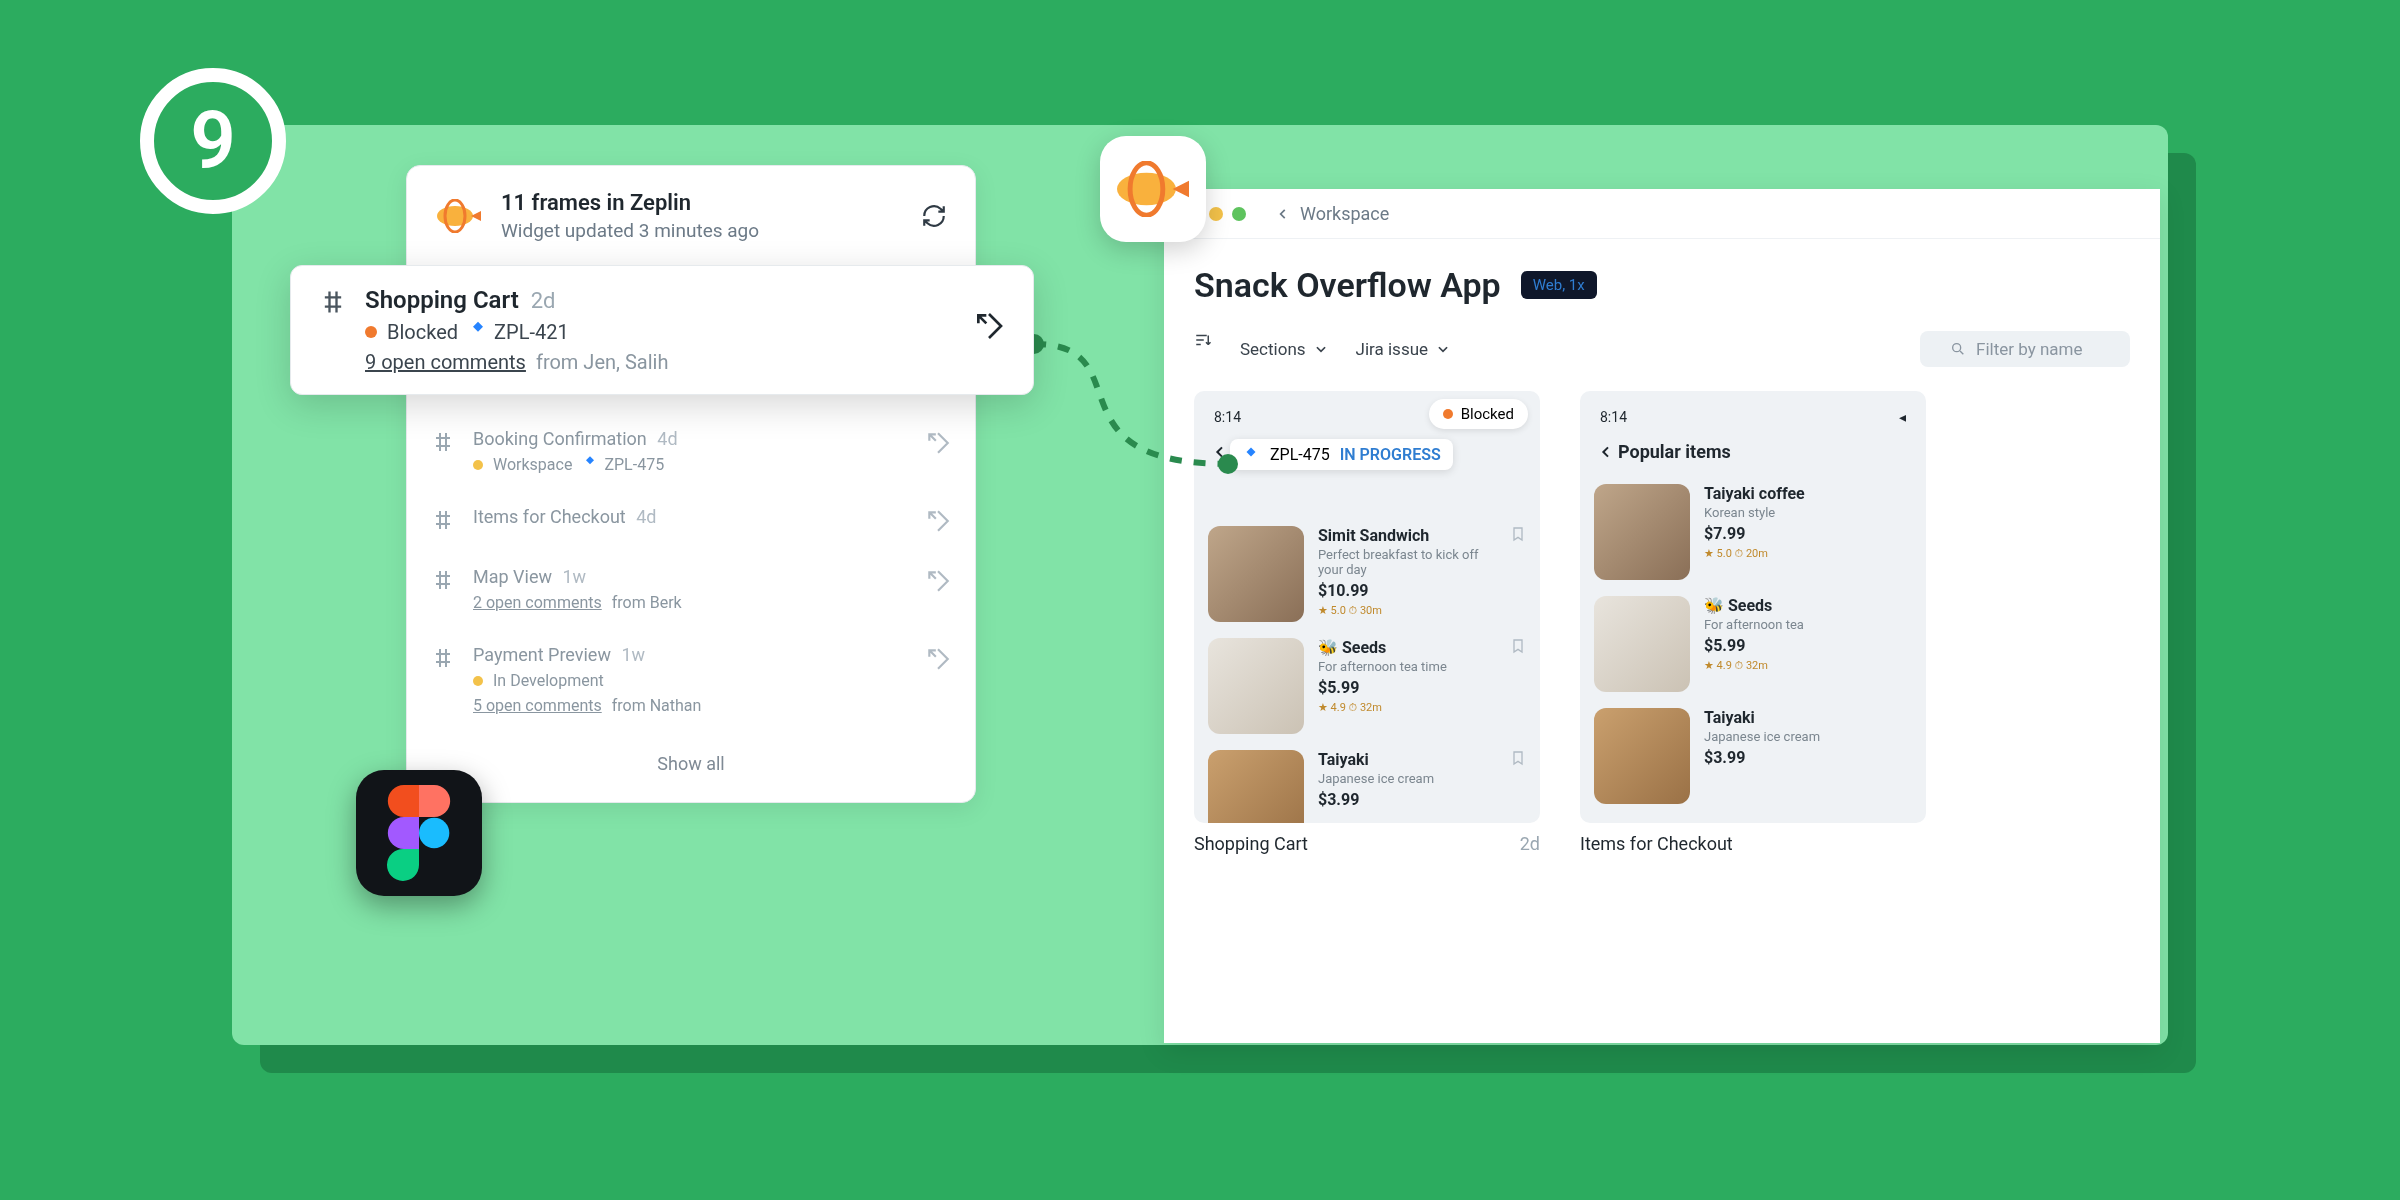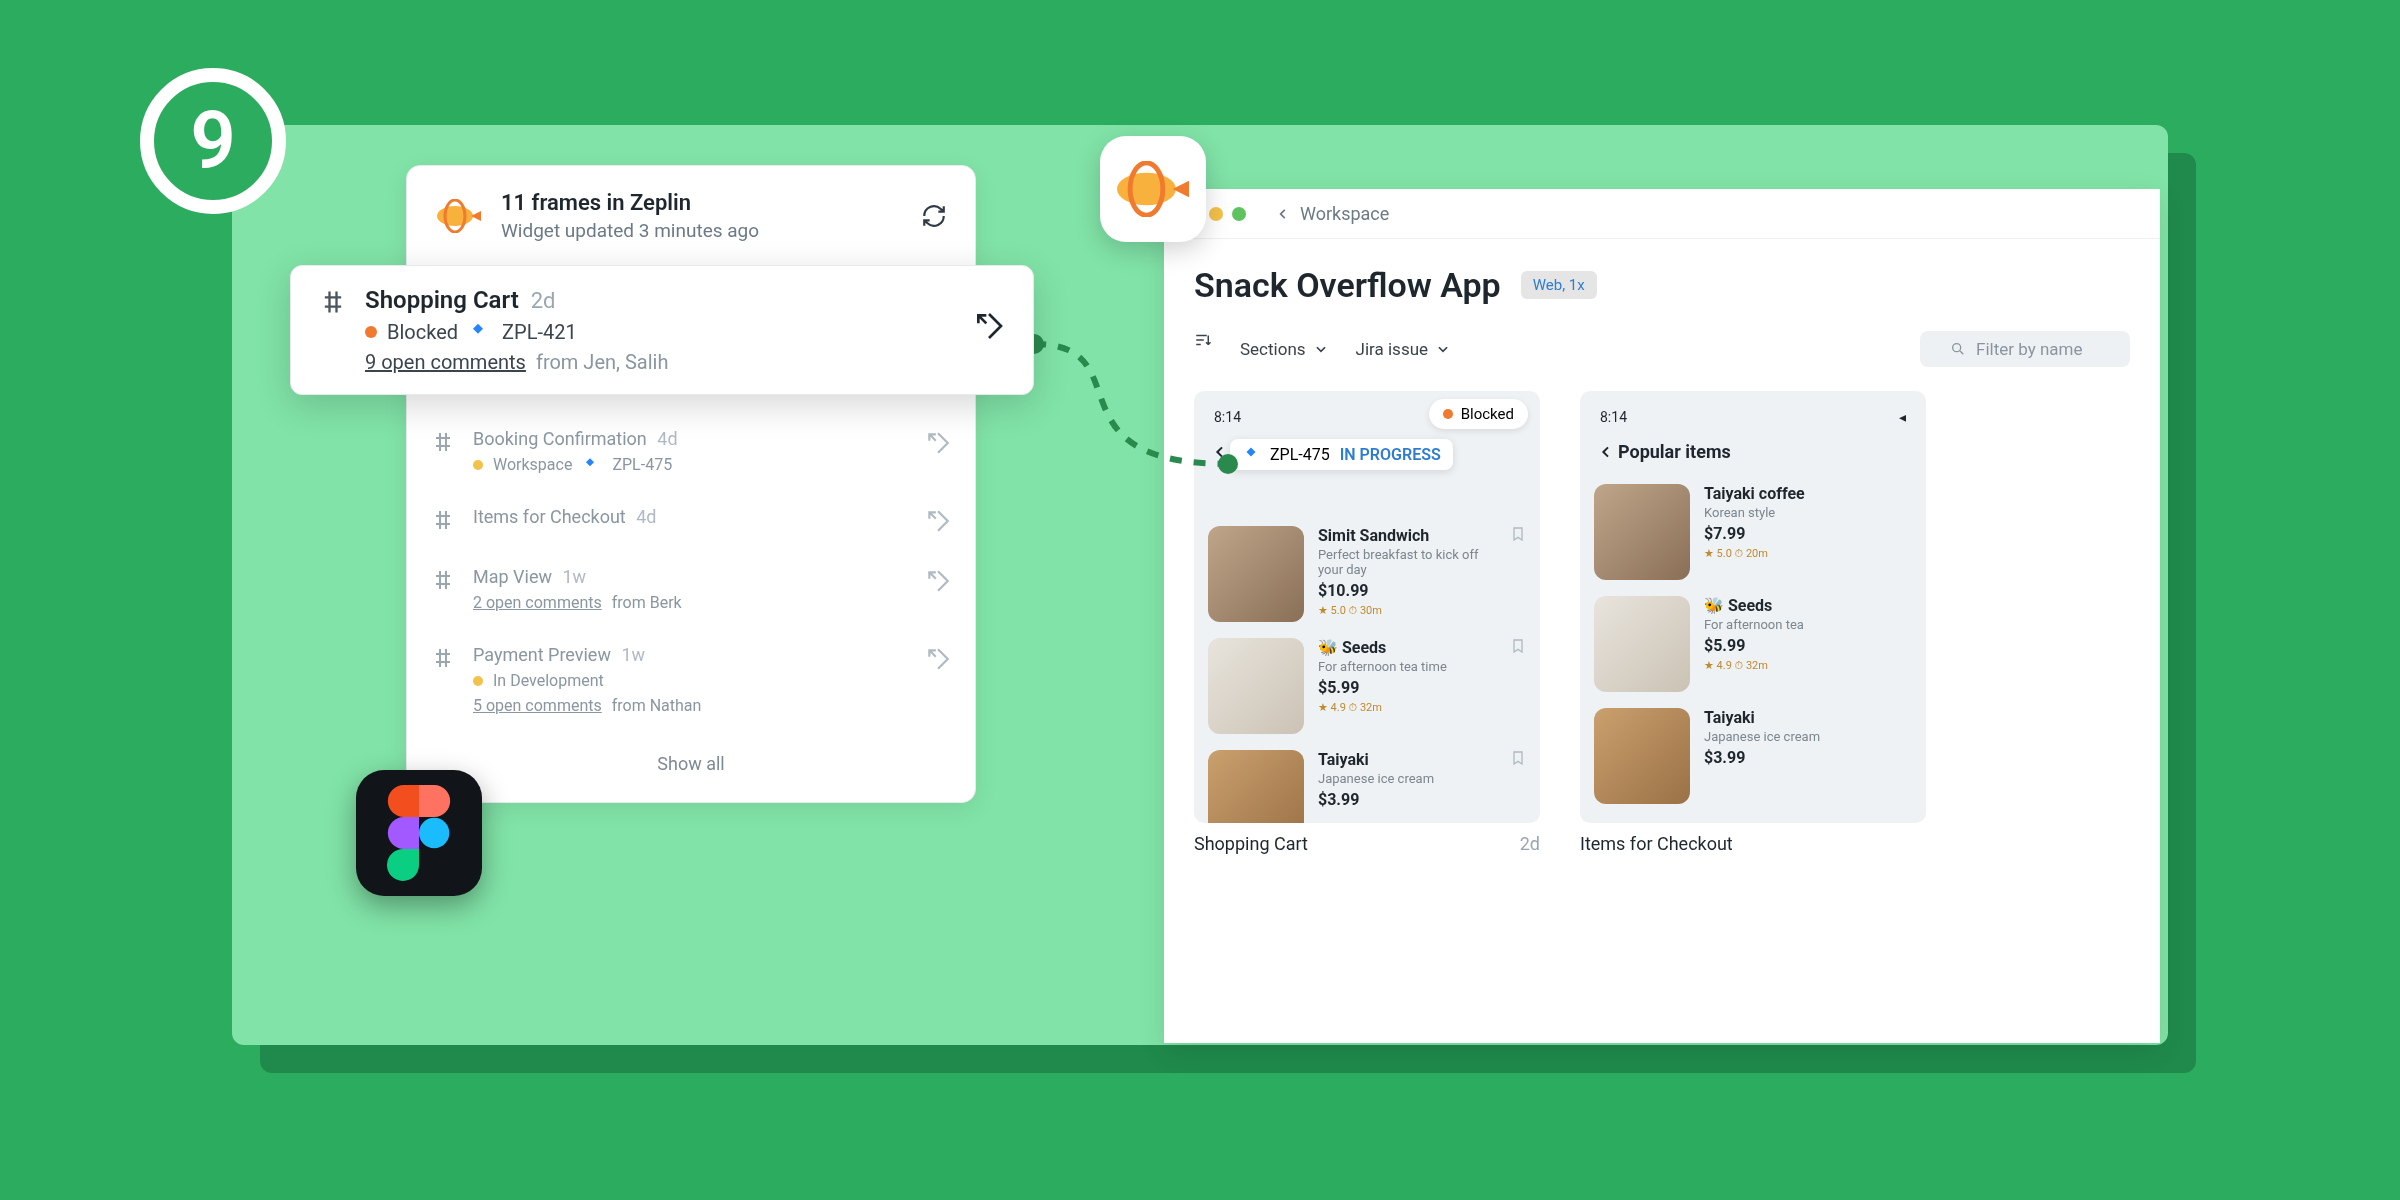--- a/index.html
+++ b/index.html
@@ -23,21 +23,21 @@
 
 .frame-row { display: flex; align-items: flex-start; padding: 16px 24px; gap: 18px; }
 .hash { width: 24px; height: 24px; color: #9aa7b1; flex-shrink: 0; margin-top: 2px; }
 .frame-col { flex: 1; }
 .frame-name { font-size: 18px; color: #8a96a0; }
 .frame-name .age { color: #b0bac3; margin-left: 6px; }
 .status-line { display: flex; align-items: center; gap: 10px; margin-top: 6px; font-size: 16px; color: #8a96a0; flex-wrap: wrap; }
 .dot { width: 10px; height: 10px; border-radius: 50%; display: inline-block; }
 .dot.orange { background: #f07a2e; }
 .dot.yellow { background: #f3c24a; }
-.jira { display: inline-flex; align-items: center; gap: 14px; color: #8a96a0; }
+.jira { display: inline-flex; align-items: flex-start; gap: 6px; color: #8a96a0; }
 .jira .jicon { width: 16px; height: 16px; color: #2684ff; }
 .comments { color: #8a96a0; text-decoration: underline; }
 .commenters { color: #8a96a0; }
 .open-icon { width: 26px; height: 26px; color: #b0bac3; margin-top: 2px; }
 
 .show-all { text-align: center; padding: 22px 0 28px; color: #7f8a95; font-size: 18px; }
 
 
 .hl-row { position: absolute; left: 290px; top: 265px; width: 744px; background: #fff; border: 1px solid #e6eaed; border-radius: 12px; box-shadow: 0 10px 36px rgba(0,0,0,.16); padding: 20px 28px; display: flex; align-items: flex-start; gap: 18px; z-index: 5; }
 .hl-row .frame-name { color: #1f272e; font-size: 24px; font-weight: 600; }
@@ -54,21 +54,21 @@
 .zapp { position: absolute; left: 1164px; top: 189px; width: 996px; height: 854px; background: #fff; border-radius: 14px 0 0 0; box-shadow: 0 8px 28px rgba(0,0,0,.10); overflow: hidden; }
 .zapp-top { display: flex; align-items: center; padding: 14px 22px; gap: 14px; border-bottom: 1px solid #eef1f4; }
 .tlights { display: flex; gap: 9px; }
 .tlights span { width: 14px; height: 14px; border-radius: 50%; }
 .tl-r { background: #f7b558; } .tl-y { background: #f3c24a; } .tl-g { background: #5ec35e; }
 .bc { display: flex; align-items: center; gap: 10px; color: #6c7a87; font-size: 18px; margin-left: 16px; }
 .bc svg { width: 14px; height: 14px; }
 
 .proj-head { padding: 26px 30px 10px; display: flex; align-items: center; gap: 20px; }
 .proj-title { font-size: 34px; font-weight: 600; color: #1f272e; }
-.proj-chip { background: #e5e5e5; color: #2f7dd1; font-size: 15px; padding: 5px 12px; border-radius: 6px; }
+.proj-chip { background: #0f172a; color: #2f7dd1; font-size: 15px; padding: 5px 12px; border-radius: 6px; }
 
 .filters { display: flex; gap: 28px; padding: 16px 30px 24px; color: #3a434c; font-size: 17px; }
 .filters .sort-icon { width: 18px; height: 18px; color: #3a434c; }
 .filters .dd { display: inline-flex; align-items: center; gap: 8px; }
 .filters .chev { width: 14px; height: 14px; }
 .search-box { margin-left: auto; background: #edf1f4; border-radius: 8px; padding: 8px 30px; display: flex; gap: 10px; align-items: center; color: #8a95a0; width: 210px; }
 .search-box svg { width: 16px; height: 16px; }
 
 .screens { display: flex; gap: 40px; padding: 0 30px 30px; }
 .screen-card { width: 346px; }

